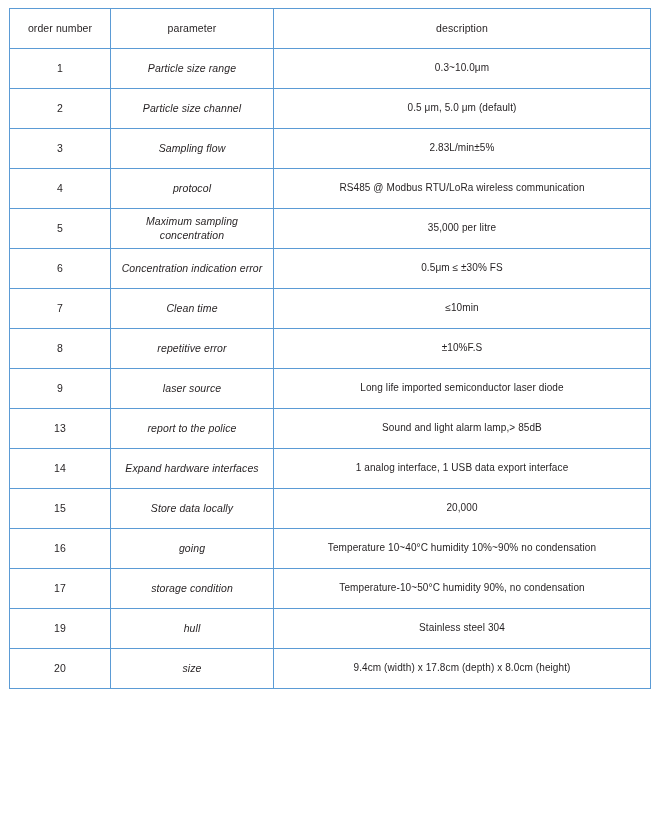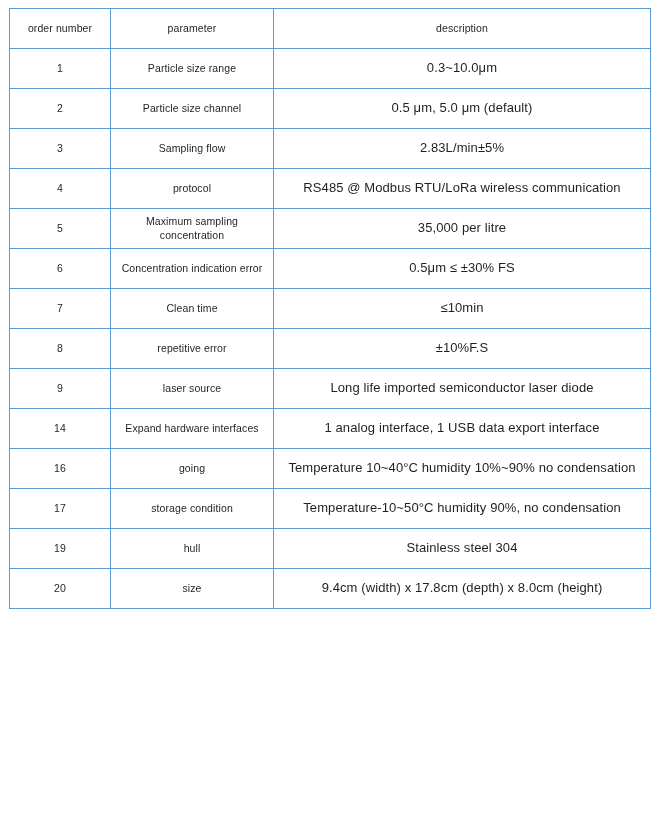--- a/index.html
+++ b/index.html
@@ -50,23 +50,24 @@
     word-wrap: break-word;
   }
   table.spec-table thead th {
     font-size: 10.5px;
   }
   table.spec-table td.cell-order {
     font-size: 10.5px;
   }
   table.spec-table td.cell-param {
     font-size: 10.5px;
+    font-style: italic;
   }
   table.spec-table td.cell-desc {
-    font-size: 13px;
+    font-size: 10px;
   }
 </style>
 </head>
 <body>
 
 <div id="sheet">
   <table class="spec-table">
     <colgroup>
       <col class="col-order">
       <col class="col-param">
@@ -119,23 +120,33 @@
           <td class="cell-order">8</td>
           <td class="cell-param">repetitive error</td>
           <td class="cell-desc">±10%F.S</td>
         </tr>
         <tr>
           <td class="cell-order">9</td>
           <td class="cell-param">laser source</td>
           <td class="cell-desc">Long life imported semiconductor laser diode</td>
         </tr>
         <tr>
+          <td class="cell-order">13</td>
+          <td class="cell-param">report to the police</td>
+          <td class="cell-desc">Sound and light alarm lamp,&gt; 85dB</td>
+        </tr>
+        <tr>
           <td class="cell-order">14</td>
           <td class="cell-param">Expand hardware interfaces</td>
           <td class="cell-desc">1 analog interface, 1 USB data export interface</td>
+        </tr>
+        <tr>
+          <td class="cell-order">15</td>
+          <td class="cell-param">Store data locally</td>
+          <td class="cell-desc">20,000</td>
         </tr>
         <tr>
           <td class="cell-order">16</td>
           <td class="cell-param">going</td>
           <td class="cell-desc">Temperature 10~40°C humidity 10%~90% no condensation</td>
         </tr>
         <tr>
           <td class="cell-order">17</td>
           <td class="cell-param">storage condition</td>
           <td class="cell-desc">Temperature-10~50°C humidity 90%, no condensation</td>

